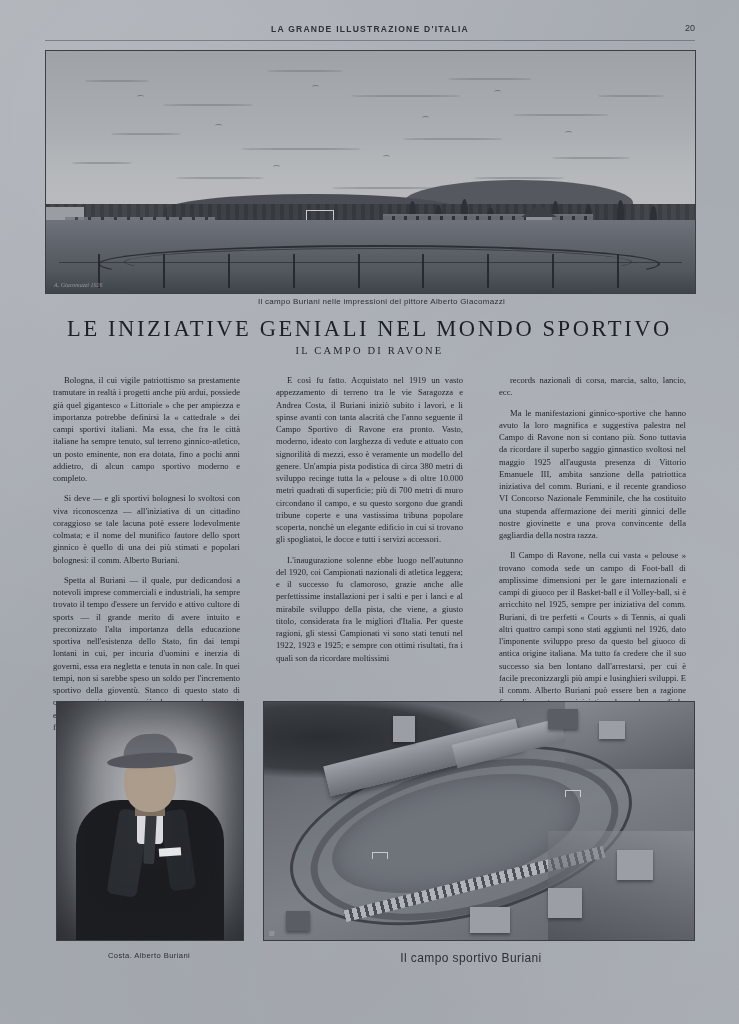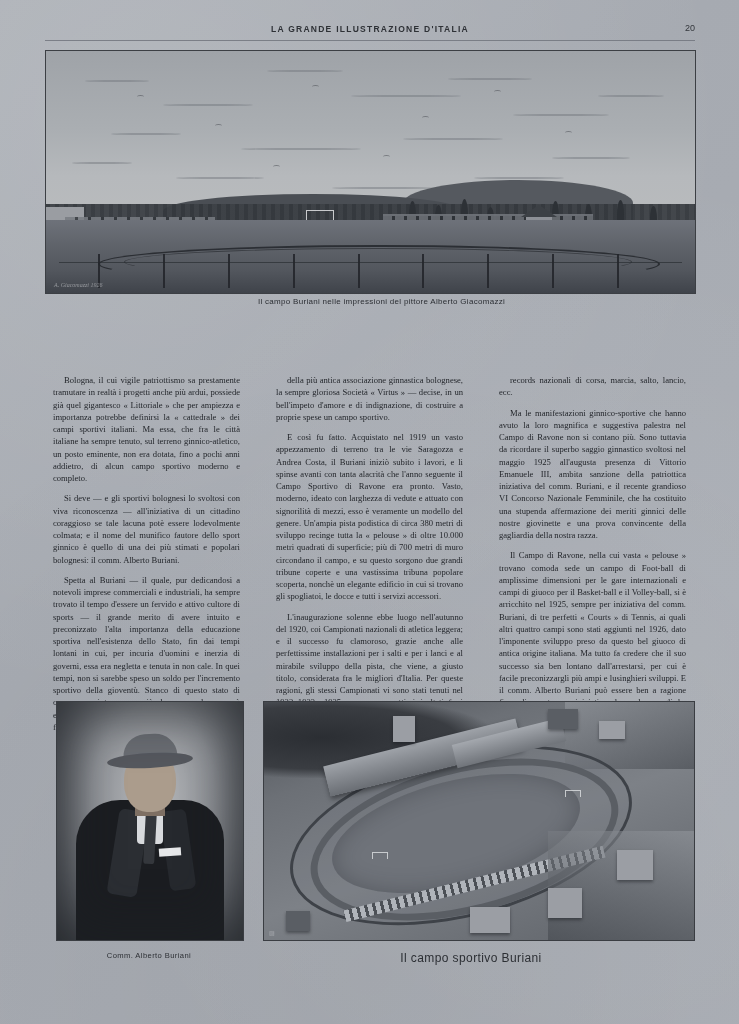--- a/index.html
+++ b/index.html
@@ -327,29 +327,30 @@
     <div class="fencepost" style="left:58%;"></div>
     <div class="fencepost" style="left:68%;"></div>
     <div class="fencepost" style="left:78%;"></div>
     <div class="fencepost" style="left:88%;"></div>
 
     <div class="plate-sig">A. Giacomazzi 1926</div>
   </div>
 
   <div class="cap-top">Il campo Buriani nelle impressioni del pittore Alberto Giacomazzi</div>
 
+  <div class="headline">LE INIZIATIVE GENIALI NEL MONDO SPORTIVO</div>
+  <div class="subhead">IL CAMPO DI RAVONE</div>
 
   <div class="cols">
     <div class="col">
       <p>Bologna, il cui vigile patriottismo sa prestamente tramutare in realtà i progetti anche più ardui, possiede già quel gigantesco « Littoriale » che per ampiezza e importanza potrebbe definirsi la « cattedrale » dei campi sportivi italiani. Ma essa, che fra le città italiane ha sempre tenuto, sul terreno ginnico-atletico, un posto eminente, non era dotata, fino a pochi anni addietro, di alcun campo sportivo moderno e completo.</p>
       <p>Si deve — e gli sportivi bolognesi lo svoltosi con viva riconoscenza — all'iniziativa di un cittadino coraggioso se tale lacuna potè essere lodevolmente colmata; e il nome del munifico fautore dello sport ginnico è quello di una dei più stimati e popolari bolognesi: il comm. Alberto Buriani.</p>
       <p>Spetta al Buriani — il quale, pur dedicandosi a notevoli imprese commerciali e industriali, ha sempre trovato il tempo d'essere un fervido e attivo cultore di sports — il grande merito di avere intuito e preconizzato l'alta importanza della educazione sportiva nell'esistenza dello Stato, fin dai tempi lontani in cui, per incuria d'uomini e inerzia di governi, essa era negletta e tenuta in non cale. In quei tempi, non si sarebbe speso un soldo per l'incremento sportivo della gioventù. Stanco di questo stato di cose, e convinto sempre più che un popolo non può essere moralmente grande se non sia fisicamente forte, il Buriani — ch'era presidente</p>
     </div>
     <div class="col">
-      <p>della più antica associazione ginnastica bolognese, la sempre gloriosa Società « Virtus » — decise, in un bell'impeto d'amore e di indignazione, di costruire a proprie spese un campo sportivo.</p>
       <p>E così fu fatto. Acquistato nel 1919 un vasto appezzamento di terreno tra le vie Saragozza e Andrea Costa, il Buriani iniziò subito i lavori, e li spinse avanti con tanta alacrità che l'anno seguente il Campo Sportivo di Ravone era pronto. Vasto, moderno, ideato con larghezza di vedute e attuato con signorilità di mezzi, esso è veramente un modello del genere. Un'ampia pista podistica di circa 380 metri di sviluppo recinge tutta la « pelouse » di oltre 10.000 metri quadrati di superficie; più di 700 metri di muro circondano il campo, e su questo sorgono due grandi tribune coperte e una vastissima tribuna popolare scoperta, nonchè un elegante edificio in cui si trovano gli spogliatoi, le docce e tutti i servizi accessori.</p>
       <p>L'inaugurazione solenne ebbe luogo nell'autunno del 1920, coi Campionati nazionali di atletica leggera; e il successo fu clamoroso, grazie anche alle perfettissime installazioni per i salti e per i lanci e al mirabile sviluppo della pista, che viene, a giusto titolo, considerata fra le migliori d'Italia. Per queste ragioni, gli stessi Campionati vi sono stati tenuti nel 1922, 1923 e 1925; e sempre con ottimi risultati, fra i quali son da ricordare moltissimi</p>
     </div>
     <div class="col">
       <p>records nazionali di corsa, marcia, salto, lancio, ecc.</p>
       <p>Ma le manifestazioni ginnico-sportive che hanno avuto la loro magnifica e suggestiva palestra nel Campo di Ravone non si contano più. Sono tuttavia da ricordare il superbo saggio ginnastico svoltosi nel maggio 1925 all'augusta presenza di Vittorio Emanuele III, ambita sanzione della patriottica iniziativa del comm. Buriani, e il recente grandioso VI Concorso Nazionale Femminile, che ha costituito una stupenda affermazione dei meriti ginnici delle nostre giovinette e una prova convincente della gagliardia della nostra razza.</p>
       <p>Il Campo di Ravone, nella cui vasta « pelouse » trovano comoda sede un campo di Foot-ball di amplissime dimensioni per le gare internazionali e campi di giuoco per il Basket-ball e il Volley-ball, si è arricchito nel 1925, sempre per iniziativa del comm. Buriani, di tre perfetti « Courts » di Tennis, ai quali altri quattro campi sono stati aggiunti nel 1926, dato l'imponente sviluppo preso da questo bel giuoco di antica origine italiana. Ma tutto fa credere che il suo successo sia ben lontano dall'arrestarsi, per cui è facile preconizzargli più ampi e lusinghieri sviluppi. E il comm. Alberto Buriani può essere ben a ragione fiero di questa sua iniziativa; la quale, se gli ha richiesto notevoli e onerosi sacrifici finanziari, lo pone di pieno diritto nel novero dei benemeriti della sua città.</p>
     </div>
   </div>
 
@@ -386,16 +387,16 @@
     <div class="ae-house" style="left:30%;top:6%;width:22px;height:26px;"></div>
     <div class="ae-house dark" style="left:66%;top:3%;width:30px;height:20px;"></div>
     <div class="ae-house" style="left:78%;top:8%;width:26px;height:18px;"></div>
     <div class="ae-house" style="left:48%;top:86%;width:40px;height:26px;"></div>
     <div class="ae-house" style="left:66%;top:78%;width:34px;height:30px;"></div>
     <div class="ae-house" style="left:82%;top:62%;width:36px;height:30px;"></div>
     <div class="ae-house dark" style="left:5%;top:88%;width:24px;height:20px;"></div>
     <div class="ae-sig">▨</div>
   </div>
 
-  <div class="cap-left">Comm. Alberto Buriani</div>
+  <div class="cap-left">Costa. Alberto Buriani</div>
   <div class="cap-right">Il campo sportivo Buriani</div>
 
 </div>
 
 </body></html>

